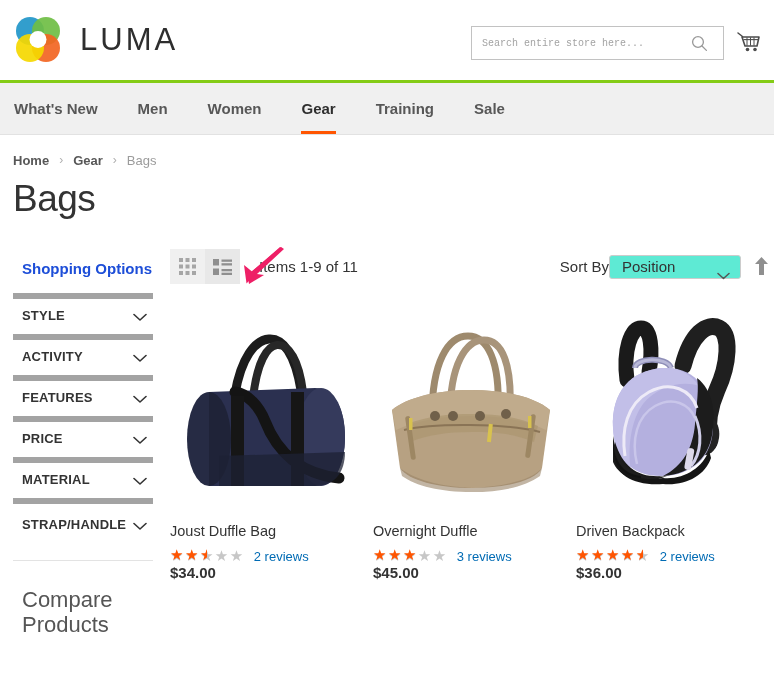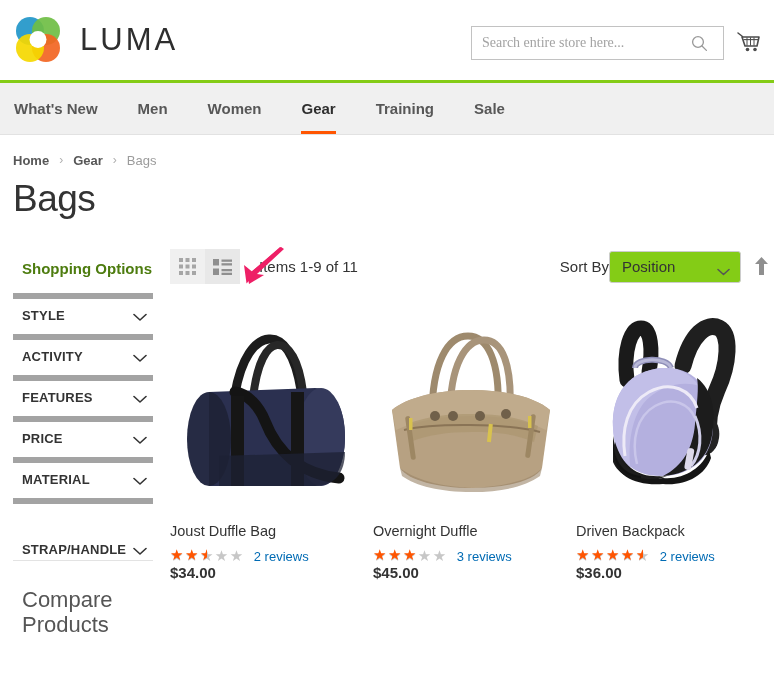--- a/index.html
+++ b/index.html
@@ -37,22 +37,22 @@
     position: absolute; right: 50px; top: 26px;
     width: 253px; height: 34px;
     border: 1px solid #c2c2c2;
     background: #fff;
     display: flex; align-items: center;
   }
   .search-input {
     border: 0; outline: 0; background: transparent;
     width: 210px; height: 30px;
     padding: 0 8px 0 10px;
-    font-size: 14px; color: #8f8f8f;
-    font-family: Liberation Serif, serif;
+    font-size: 10px; color: #8f8f8f;
+    font-family: Liberation Mono, monospace;
   }
   .search-input::placeholder { color: #a3a3a3; }
   .search-icon-btn {
     width: 34px; height: 32px;
     display:flex; align-items:center; justify-content:center;
     cursor: pointer; background: transparent; border: 0;
   }
   .cart-btn {
     position: absolute; right: 8px; top: 24px;
     width: 34px; height: 36px;
@@ -113,31 +113,31 @@
     position: relative;
     display: flex;
     padding-top: 26px;
   }
   .sidebar {
     width: 153px;
     flex: 0 0 153px;
     padding-left: 13px;
   }
   .sidebar-title {
-    font-size: 15px; font-weight: bold; color: #4d7c0f;
+    font-size: 15px; font-weight: bold; color: #1d4ed8;
     padding: 14px 0 16px 9px;
   }
   .filter-item {
     border-top: 6px solid #a3a3a3;
     height: 41px;
     display: flex; align-items: center; justify-content: space-between;
     padding: 0 6px 0 9px;
     cursor: pointer;
   }
-  .filter-item.two-line { height: 62px; align-items: flex-end; padding-top: 11px; }
+  .filter-item.two-line { height: 62px; align-items: flex-start; padding-top: 11px; }
   .filter-label {
     font-size: 13px; font-weight: bold; color: #333;
     letter-spacing: 0.2px; line-height: 20px;
     max-width: 106px; word-break: break-all;
   }
   .chev { flex: 0 0 auto; margin-top: 2px; }
   .sidebar-bottom-border { border-top: 1px solid #e3e3e3; height: 1px; }
   .compare-title {
     margin: 26px 0 0 9px;
     font-size: 22px; font-weight: 300; color: #555;
@@ -166,24 +166,24 @@
     font-size: 15px; color: #333;
   }
   .sorter {
     margin-left: auto;
     display: flex; align-items: center;
     padding-right: 10px;
   }
   .sorter-label { font-size: 15px; color: #333; }
   .select-wrap {
     position: relative;
-    width: 132px; height: 32px;
+    width: 132px; height: 24px;
     border: 1px solid #ccc;
     border-radius: 3px;
-    background: #84cc16;
+    background: #5eead4;
     display: flex; align-items: center;
     cursor: pointer;
   }
   .select-value {
     font-size: 15px; color: #333;
     padding-left: 12px;
   }
   .select-chev { position: absolute; right: 10px; top: 11px; }
   .sort-dir { margin-left: 13px; cursor: pointer; display:flex; }
 

